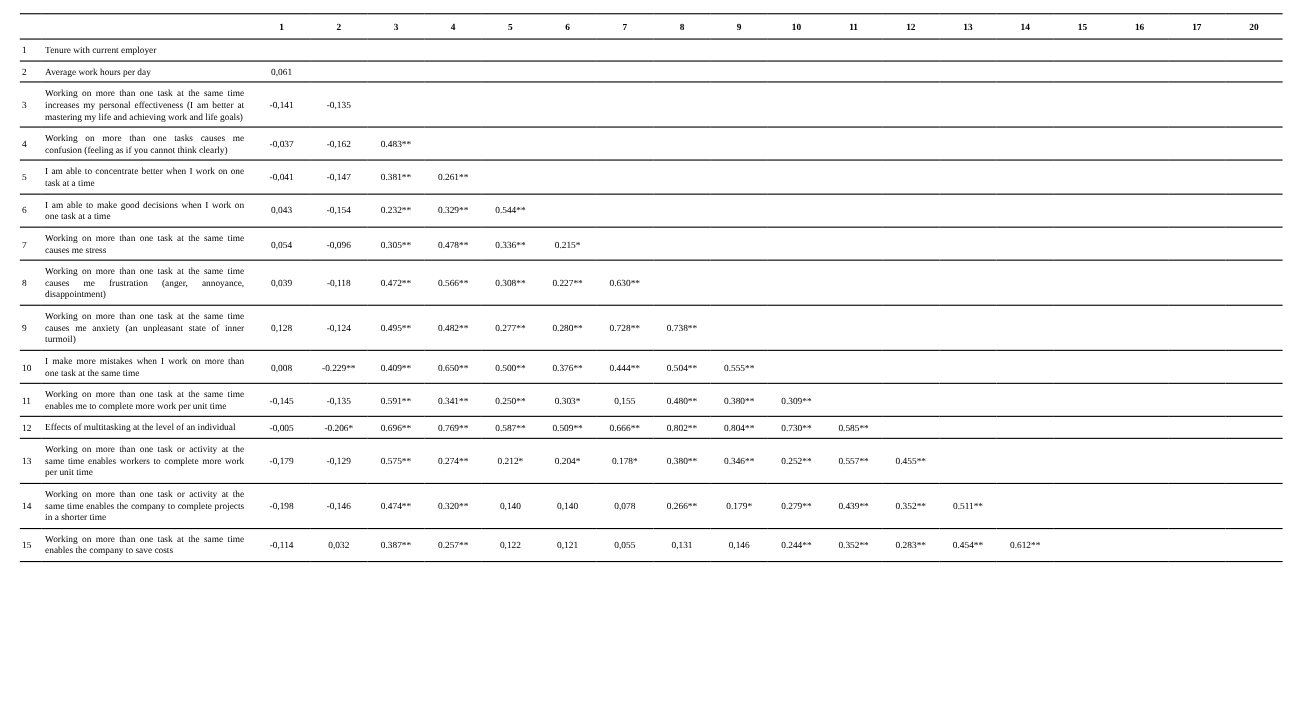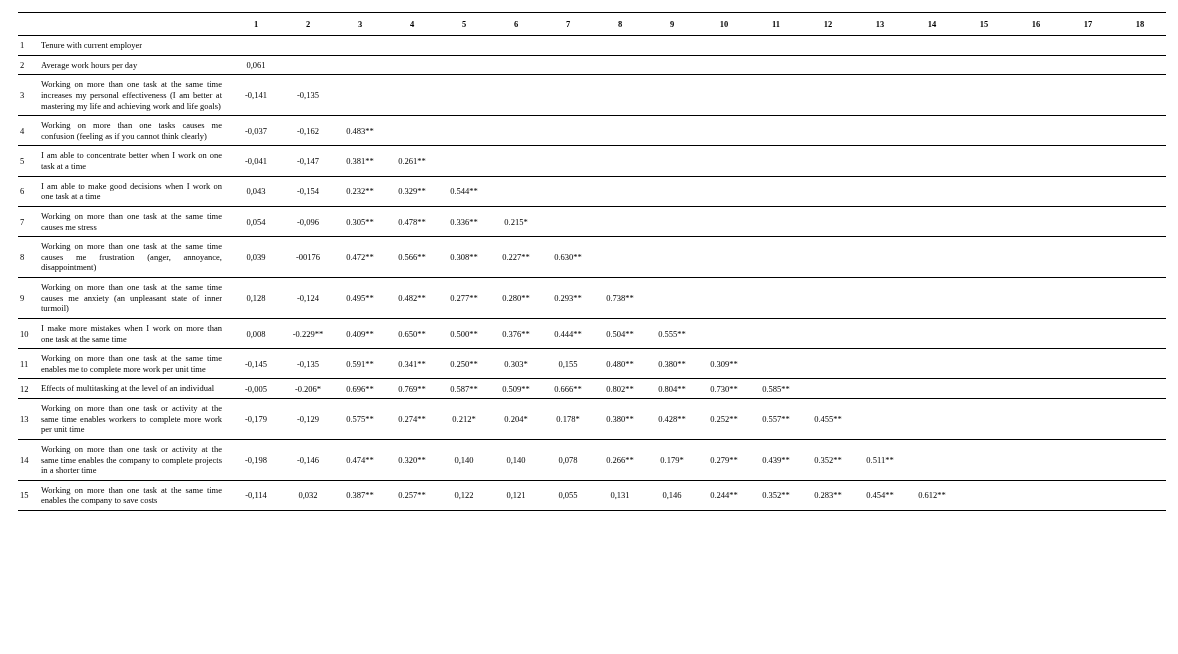--- a/index.html
+++ b/index.html
@@ -89,21 +89,21 @@
       <th>8</th>
       <th>9</th>
       <th>10</th>
       <th>11</th>
       <th>12</th>
       <th>13</th>
       <th>14</th>
       <th>15</th>
       <th>16</th>
       <th>17</th>
-      <th>18</th>
+      <th>20</th>
     </tr>
   </thead>
   <tbody id="tbody">
       <tr>
         <td class="rownum">1</td>
         <td class="label">Tenure with current employer</td>
         <td class="val"></td>
         <td class="val"></td>
         <td class="val"></td>
         <td class="val"></td>
@@ -251,21 +251,21 @@
         <td class="val"></td>
         <td class="val"></td>
         <td class="val"></td>
         <td class="val"></td>
         <td class="val"></td>
       </tr>
       <tr>
         <td class="rownum">8</td>
         <td class="label">Working on more than one task at the same time causes me frustration (anger, annoyance, disappointment)</td>
         <td class="val">0,039</td>
-        <td class="val">-00176</td>
+        <td class="val">-0,118</td>
         <td class="val">0.472**</td>
         <td class="val">0.566**</td>
         <td class="val">0.308**</td>
         <td class="val">0.227**</td>
         <td class="val">0.630**</td>
         <td class="val"></td>
         <td class="val"></td>
         <td class="val"></td>
         <td class="val"></td>
         <td class="val"></td>
@@ -278,21 +278,21 @@
       </tr>
       <tr>
         <td class="rownum">9</td>
         <td class="label">Working on more than one task at the same time causes me anxiety (an unpleasant state of inner turmoil)</td>
         <td class="val">0,128</td>
         <td class="val">-0,124</td>
         <td class="val">0.495**</td>
         <td class="val">0.482**</td>
         <td class="val">0.277**</td>
         <td class="val">0.280**</td>
-        <td class="val">0.293**</td>
+        <td class="val">0.728**</td>
         <td class="val">0.738**</td>
         <td class="val"></td>
         <td class="val"></td>
         <td class="val"></td>
         <td class="val"></td>
         <td class="val"></td>
         <td class="val"></td>
         <td class="val"></td>
         <td class="val"></td>
         <td class="val"></td>
@@ -368,21 +368,21 @@
         <td class="rownum">13</td>
         <td class="label">Working on more than one task or activity at the same time enables workers to complete more work per unit time</td>
         <td class="val">-0,179</td>
         <td class="val">-0,129</td>
         <td class="val">0.575**</td>
         <td class="val">0.274**</td>
         <td class="val">0.212*</td>
         <td class="val">0.204*</td>
         <td class="val">0.178*</td>
         <td class="val">0.380**</td>
-        <td class="val">0.428**</td>
+        <td class="val">0.346**</td>
         <td class="val">0.252**</td>
         <td class="val">0.557**</td>
         <td class="val">0.455**</td>
         <td class="val"></td>
         <td class="val"></td>
         <td class="val"></td>
         <td class="val"></td>
         <td class="val"></td>
         <td class="val"></td>
       </tr>

